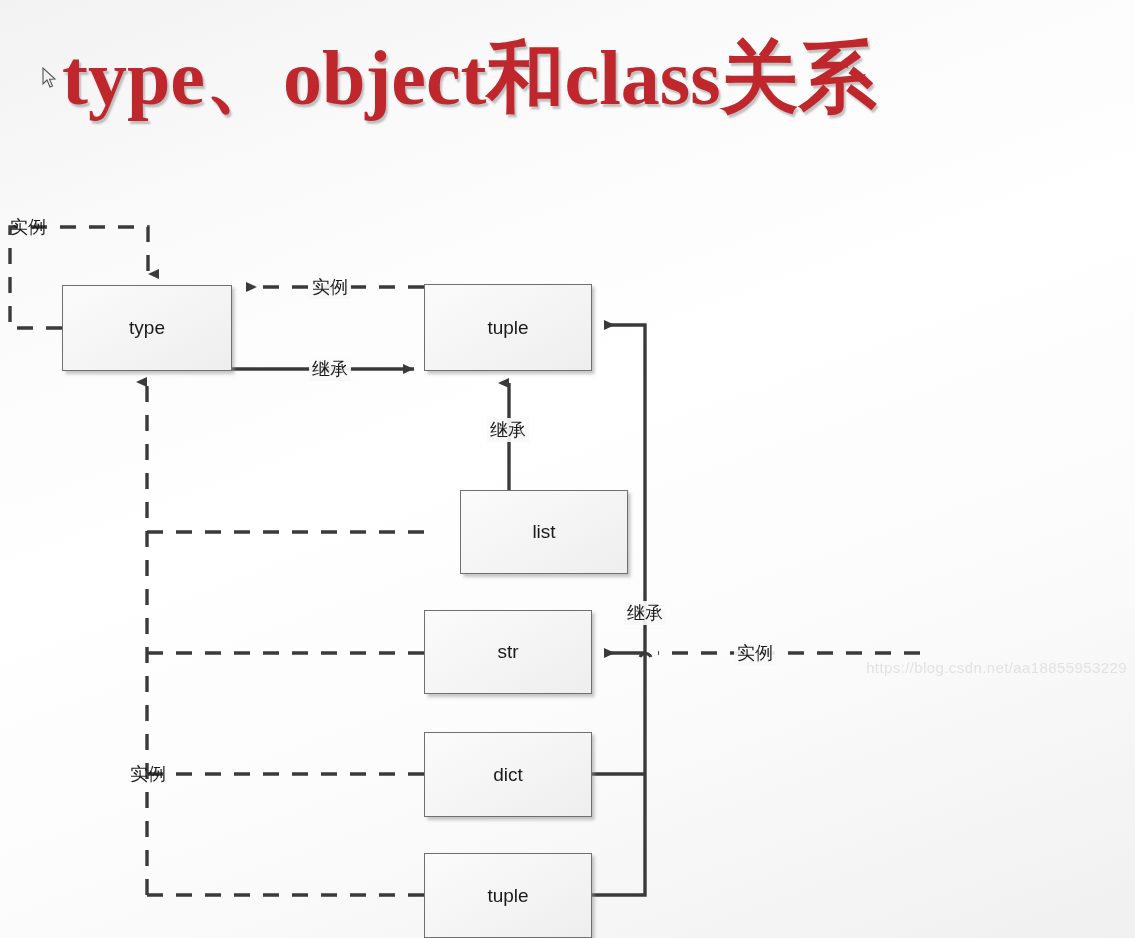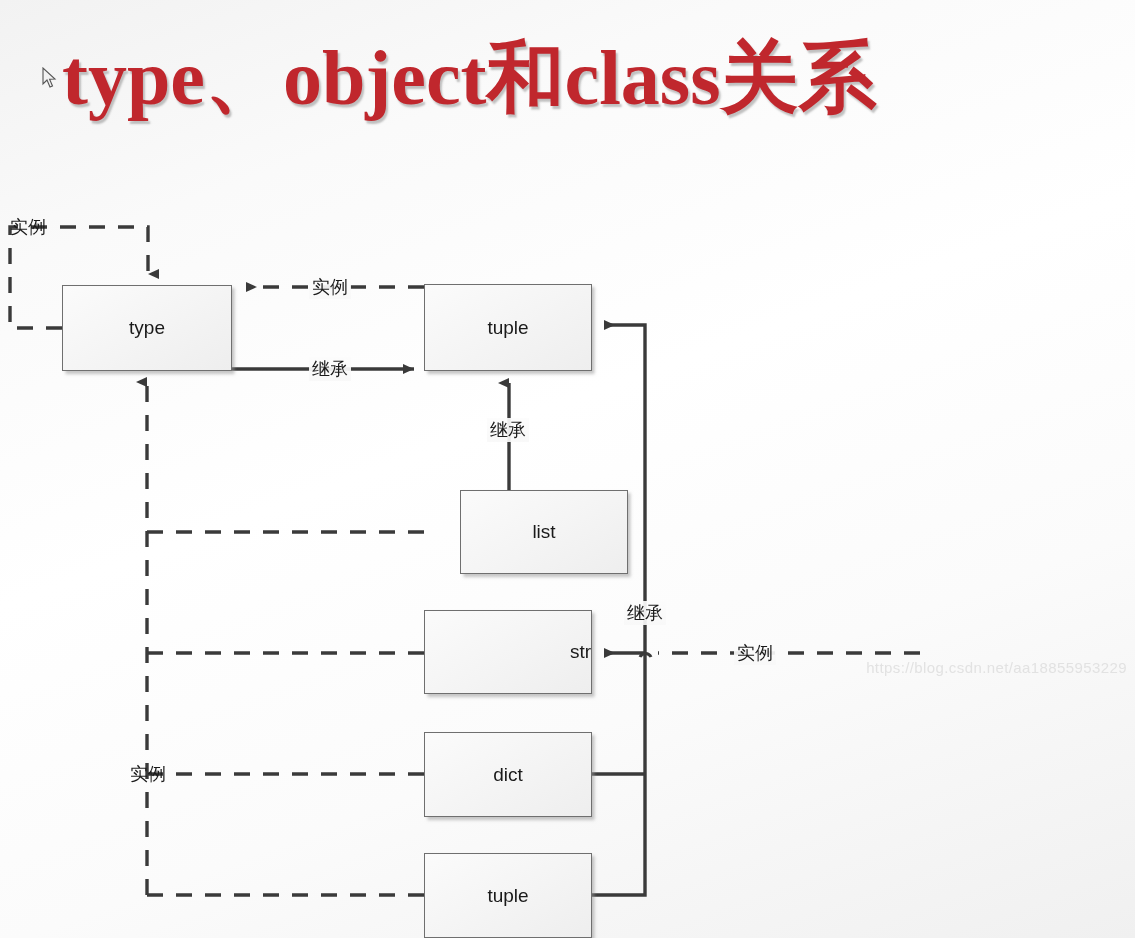--- a/index.html
+++ b/index.html
@@ -111,21 +111,21 @@
   </div>
 
   <div class="node" style="left:424px;top:272px;width:168px;height:87px;">
     <span>tuple</span>
   </div>
 
   <div class="node" style="left:424px;top:478px;width:168px;height:84px;margin-left:36px;">
     <span>list</span>
   </div>
 
-  <div class="node" style="left:424px;top:598px;width:168px;height:84px;justify-content:flex-end;">
+  <div class="node" style="left:424px;top:598px;width:168px;height:84px;">
     <span>str</span>
   </div>
 
   <div class="node" style="left:424px;top:720px;width:168px;height:85px;">
     <span>dict</span>
   </div>
 
   <div class="node" style="left:424px;top:841px;width:168px;height:85px;">
     <span>tuple</span>
   </div>

